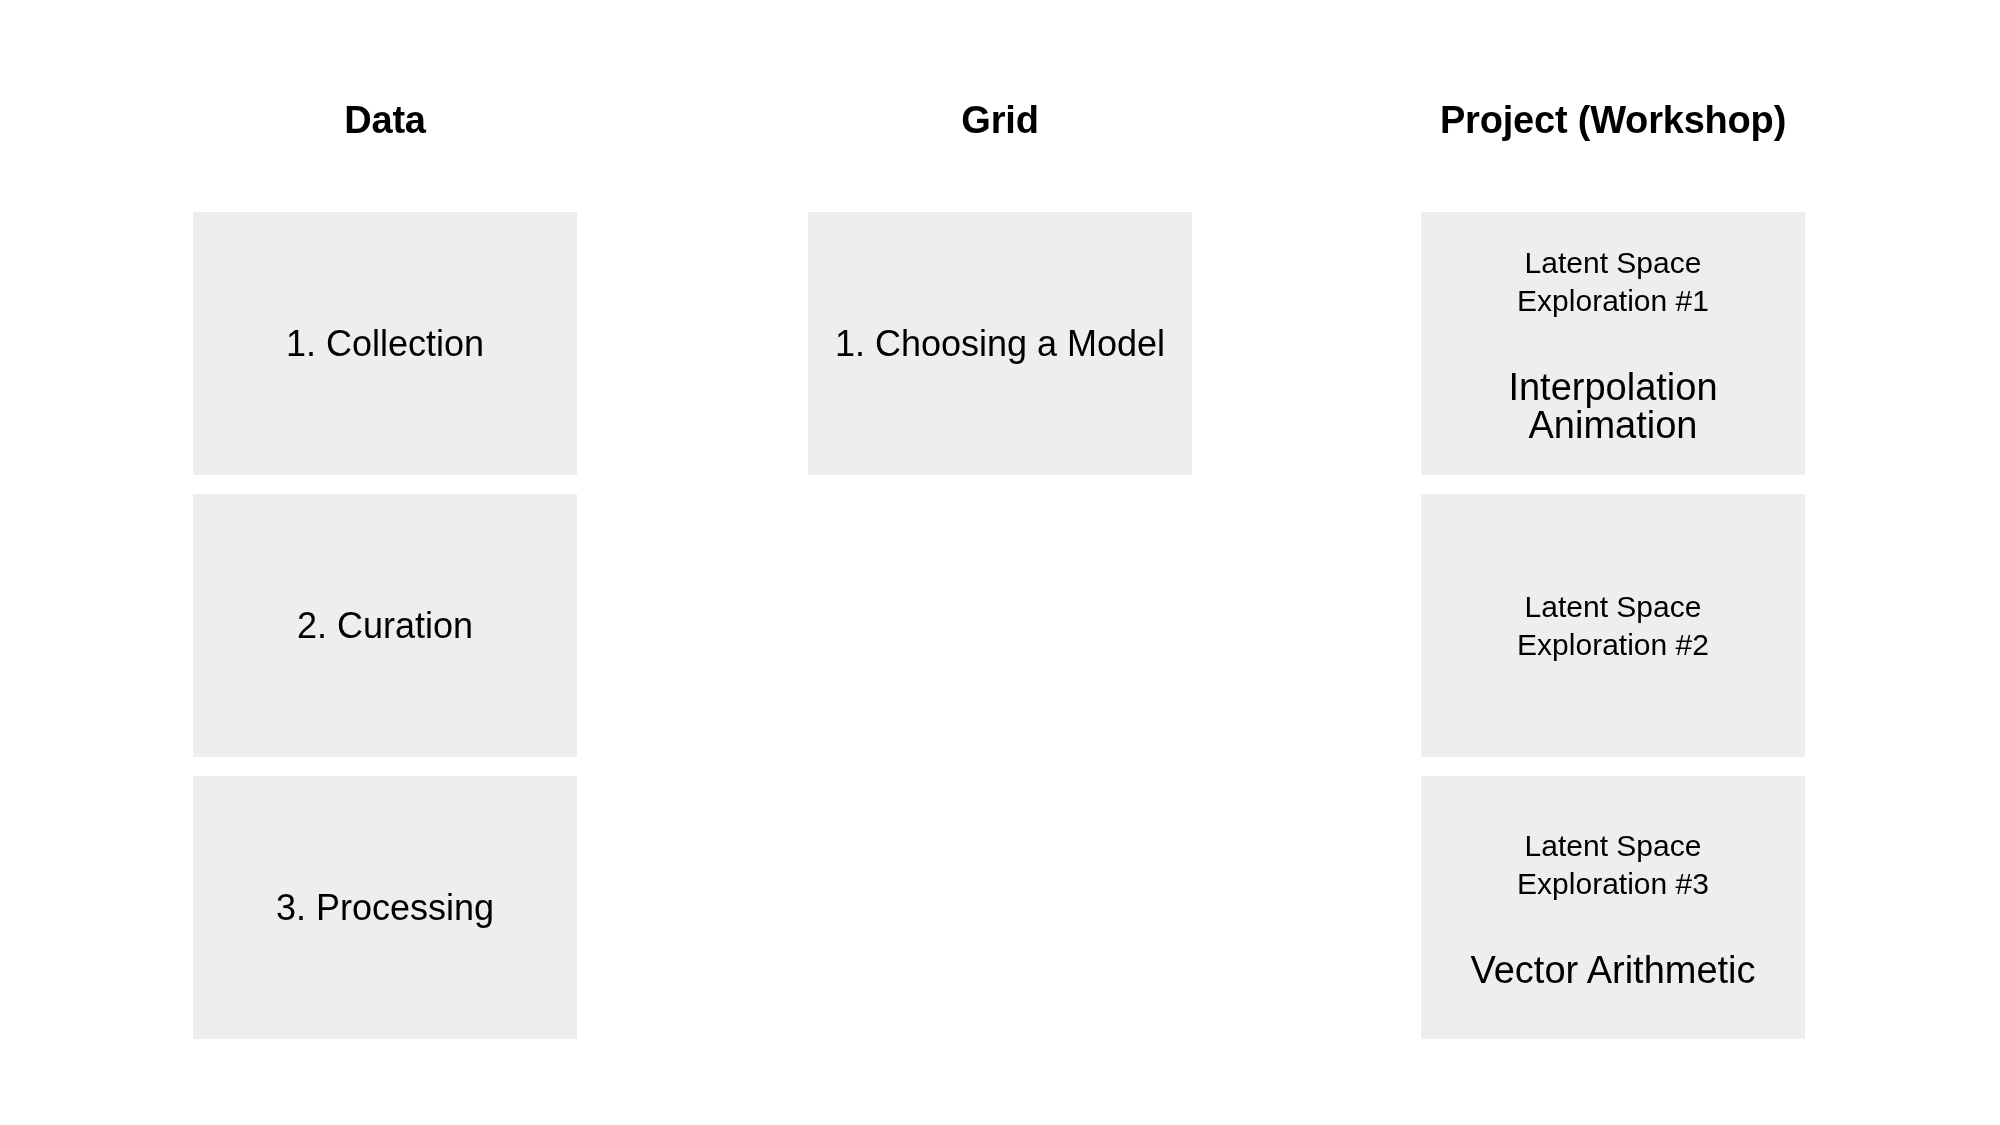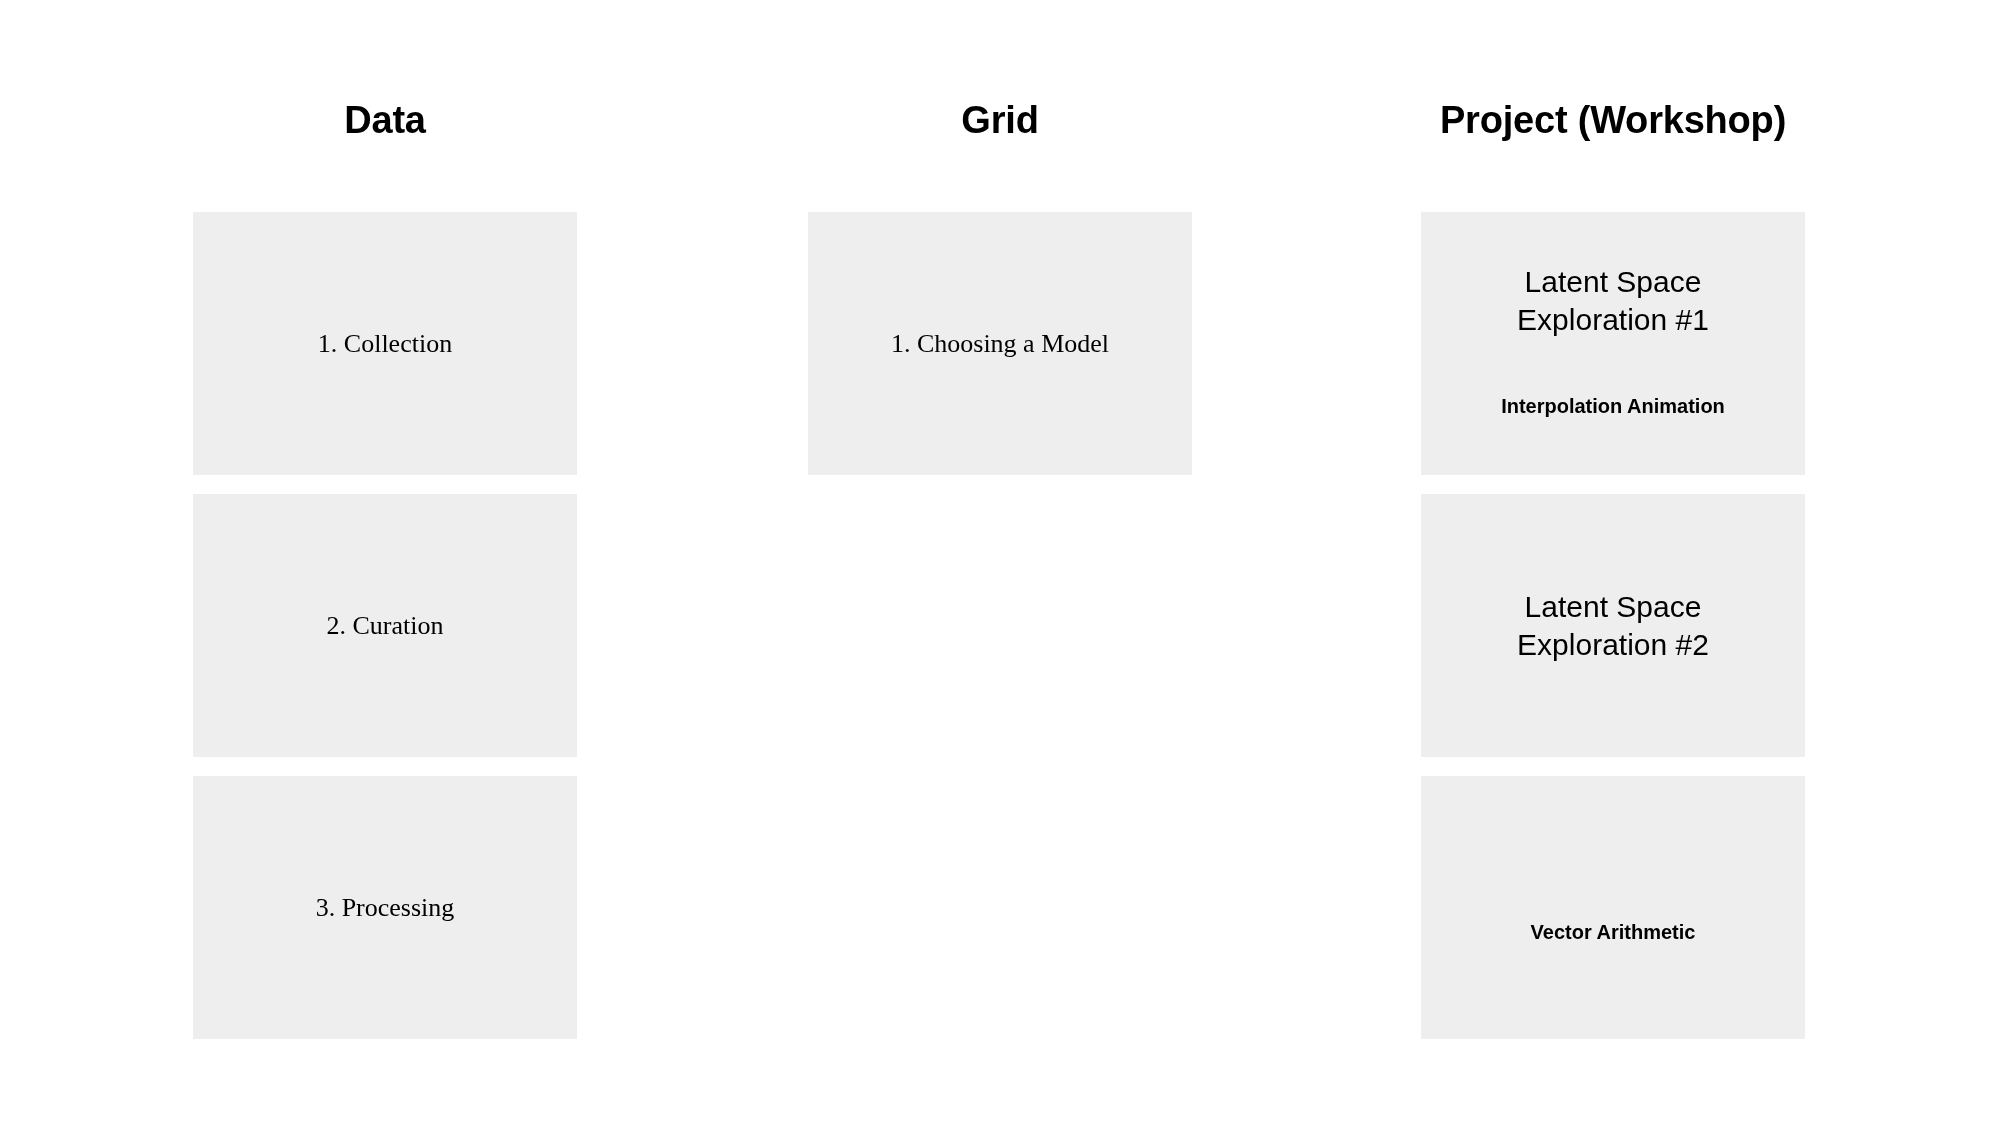--- a/index.html
+++ b/index.html
@@ -59,36 +59,35 @@
     margin-bottom: 19px;
     display: flex;
     flex-direction: column;
     align-items: center;
     justify-content: center;
     text-align: center;
     padding: 0 22px;
   }
 
   .card-label {
-    font-size: 26px;
+    font-size: 36px;
     font-weight: normal;
     line-height: 38px;
     white-space: nowrap;
-    font-family: Liberation Serif, serif;
   }
 
   .card-subtitle {
     font-size: 30px;
     font-weight: normal;
     line-height: 38px;
   }
 
   .card-emphasis {
-    font-size: 20px;
-    font-weight: bold;
+    font-size: 38px;
+    font-weight: normal;
     line-height: 38px;
     margin-top: 48px;
   }
 
   .card.two-line .card-subtitle { max-width: 320px; }
 </style>
 </head>
 <body>
 
 <div class="board">
@@ -121,18 +120,19 @@
     <div class="column-title">Project (Workshop)</div>
     <div class="cards">
       <div class="card two-line">
         <div class="card-subtitle">Latent Space Exploration #1</div>
         <div class="card-emphasis">Interpolation Animation</div>
       </div>
       <div class="card two-line">
         <div class="card-subtitle">Latent Space Exploration #2</div>
       </div>
       <div class="card two-line">
+        <div class="card-subtitle">Latent Space Exploration #3</div>
         <div class="card-emphasis">Vector Arithmetic</div>
       </div>
     </div>
   </div>
 
 </div>
 
 </body></html>

